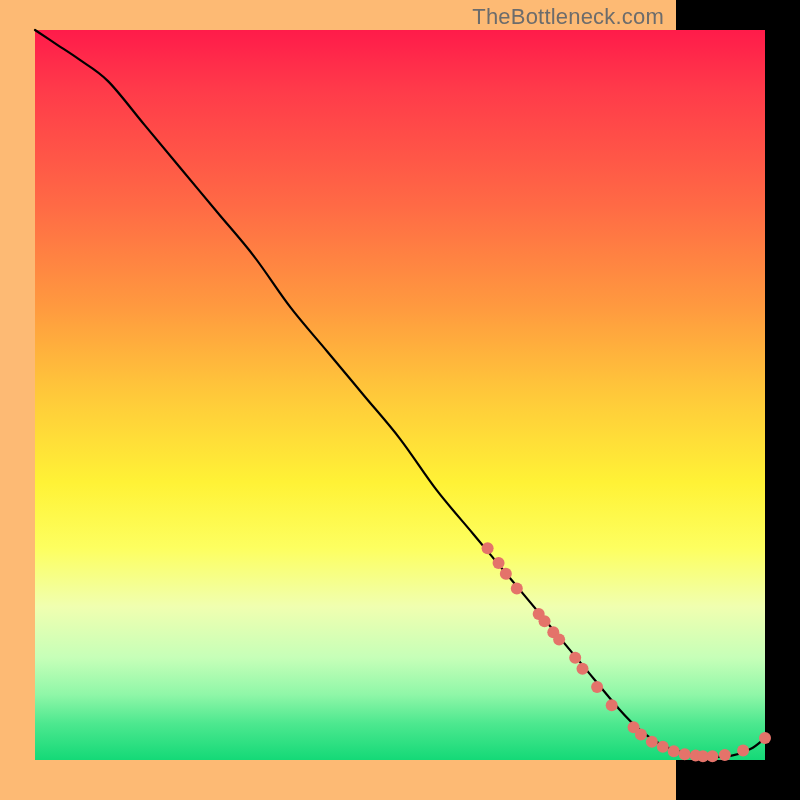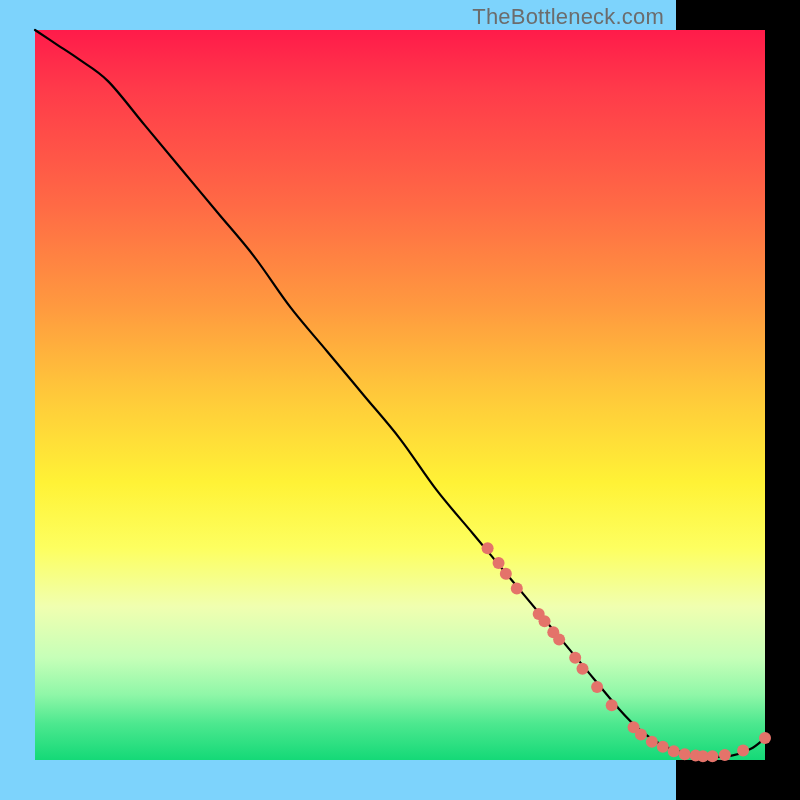--- a/index.html
+++ b/index.html
@@ -8,21 +8,21 @@
     width: 800px;
     height: 800px;
     background: #000;
     overflow: hidden;
     font-family: Arial, Helvetica, sans-serif;
   }
   .frame {
     position: relative;
     width: 676px;
     height: 800px;
-    background: #7dd3fc;
+    background: #fdba74;
   }
   .watermark {
     position: absolute;
     top: 4px;
     right: 12px;
     color: #6c6c6c;
     font-size: 22px;
     font-weight: 500;
     letter-spacing: 0.2px;
     user-select: none;

